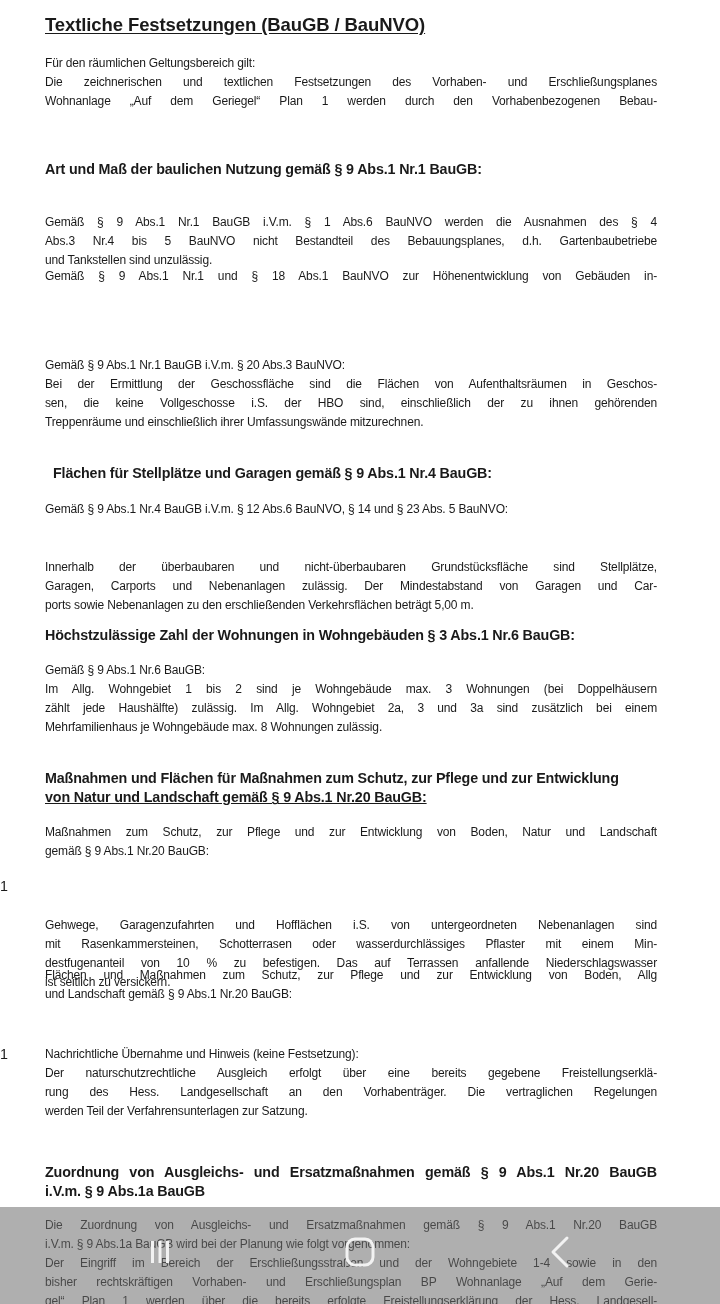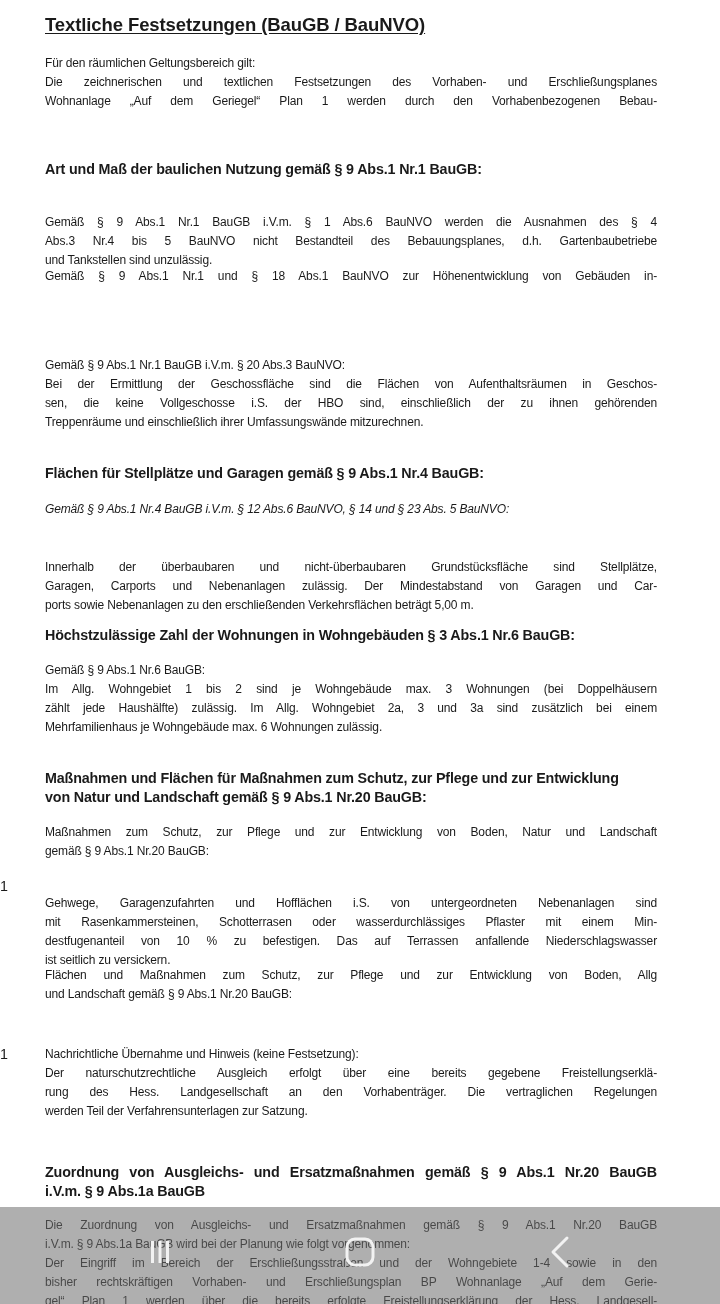--- a/index.html
+++ b/index.html
@@ -106,49 +106,49 @@
   <div class="block" style="top:267px;">
     <span class="line">Gemäß § 9 Abs.1 Nr.1 und § 18 Abs.1 BauNVO zur Höhenentwicklung von Gebäuden in-</span>
   </div>
   <div class="block" style="top:356px;">
     <span class="line last">Gemäß § 9 Abs.1 Nr.1 BauGB i.V.m. § 20 Abs.3 BauNVO:</span>
     <span class="line">Bei der Ermittlung der Geschossfläche sind die Flächen von Aufenthaltsräumen in Geschos-</span>
     <span class="line">sen, die keine Vollgeschosse i.S. der HBO sind, einschließlich der zu ihnen gehörenden</span>
     <span class="line last">Treppenräume und einschließlich ihrer Umfassungswände mitzurechnen.</span>
   </div>
 
-  <div class="heading" style="top:464px;">Flächen für Stellplätze und Garagen gemäß § 9 Abs.1 Nr.4 BauGB:</div>
-  <div class="block" style="top:500px;font-style:italic;">
+  <div class="heading" style="top:464px;margin-left:8px;">Flächen für Stellplätze und Garagen gemäß § 9 Abs.1 Nr.4 BauGB:</div>
+  <div class="block" style="top:500px;">
     <span class="line last">Gemäß § 9 Abs.1 Nr.4 BauGB i.V.m. § 12 Abs.6 BauNVO, § 14 und § 23 Abs. 5 BauNVO:</span>
   </div>
   <div class="block" style="top:537px;margin-top:21px;">
     <span class="line">Innerhalb der überbaubaren und nicht-überbaubaren Grundstücksfläche sind Stellplätze,</span>
     <span class="line">Garagen, Carports und Nebenanlagen zulässig. Der Mindestabstand von Garagen und Car-</span>
     <span class="line last">ports sowie Nebenanlagen zu den erschließenden Verkehrsflächen beträgt 5,00 m.</span>
   </div>
 
   <div class="heading" style="top:626px;">Höchstzulässige Zahl der Wohnungen in Wohngebäuden § 3 Abs.1 Nr.6 BauGB:</div>
   <div class="block" style="top:661px;">
     <span class="line last">Gemäß § 9 Abs.1 Nr.6 BauGB:</span>
     <span class="line">Im Allg. Wohngebiet 1 bis 2 sind je Wohngebäude max. 3 Wohnungen (bei Doppelhäusern</span>
     <span class="line">zählt jede Haushälfte) zulässig. Im Allg. Wohngebiet 2a, 3 und 3a sind zusätzlich bei einem</span>
-    <span class="line last">Mehrfamilienhaus je Wohngebäude max. 6 Wohnungen zulässig.</span>
+    <span class="line last">Mehrfamilienhaus je Wohngebäude max. 8 Wohnungen zulässig.</span>
   </div>
 
   <div class="heading" style="top:769px;">
     <span style="display:block;">Maßnahmen und Flächen für Maßnahmen zum Schutz, zur Pflege und zur Entwicklung</span>
-    <span style="display:block;">von Natur und Landschaft gemäß § 9 Abs.1 Nr.20 BauGB:</span>
+    <span style="display:block;text-decoration:underline;">von Natur und Landschaft gemäß § 9 Abs.1 Nr.20 BauGB:</span>
   </div>
   <div class="block" style="top:823px;">
     <span class="line">Maßnahmen zum Schutz, zur Pflege und zur Entwicklung von Boden, Natur und Landschaft</span>
     <span class="line last">gemäß § 9 Abs.1 Nr.20 BauGB:</span>
   </div>
 
   <div class="num" style="top:877px;">1</div>
-  <div class="block" style="top:894px;">
+  <div class="block" style="top:916px;">
     <span class="line">Gehwege, Garagenzufahrten und Hofflächen i.S. von untergeordneten Nebenanlagen sind</span>
     <span class="line">mit Rasenkammersteinen, Schotterrasen oder wasserdurchlässiges Pflaster mit einem Min-</span>
     <span class="line">destfugenanteil von 10 % zu befestigen. Das auf Terrassen anfallende Niederschlagswasser</span>
     <span class="line last">ist seitlich zu versickern.</span>
   </div>
 
   <div class="block" style="top:966px;">
     <span class="line">Flächen und Maßnahmen zum Schutz, zur Pflege und zur Entwicklung von Boden, Allg</span>
     <span class="line last">und Landschaft gemäß § 9 Abs.1 Nr.20 BauGB:</span>
   </div>

